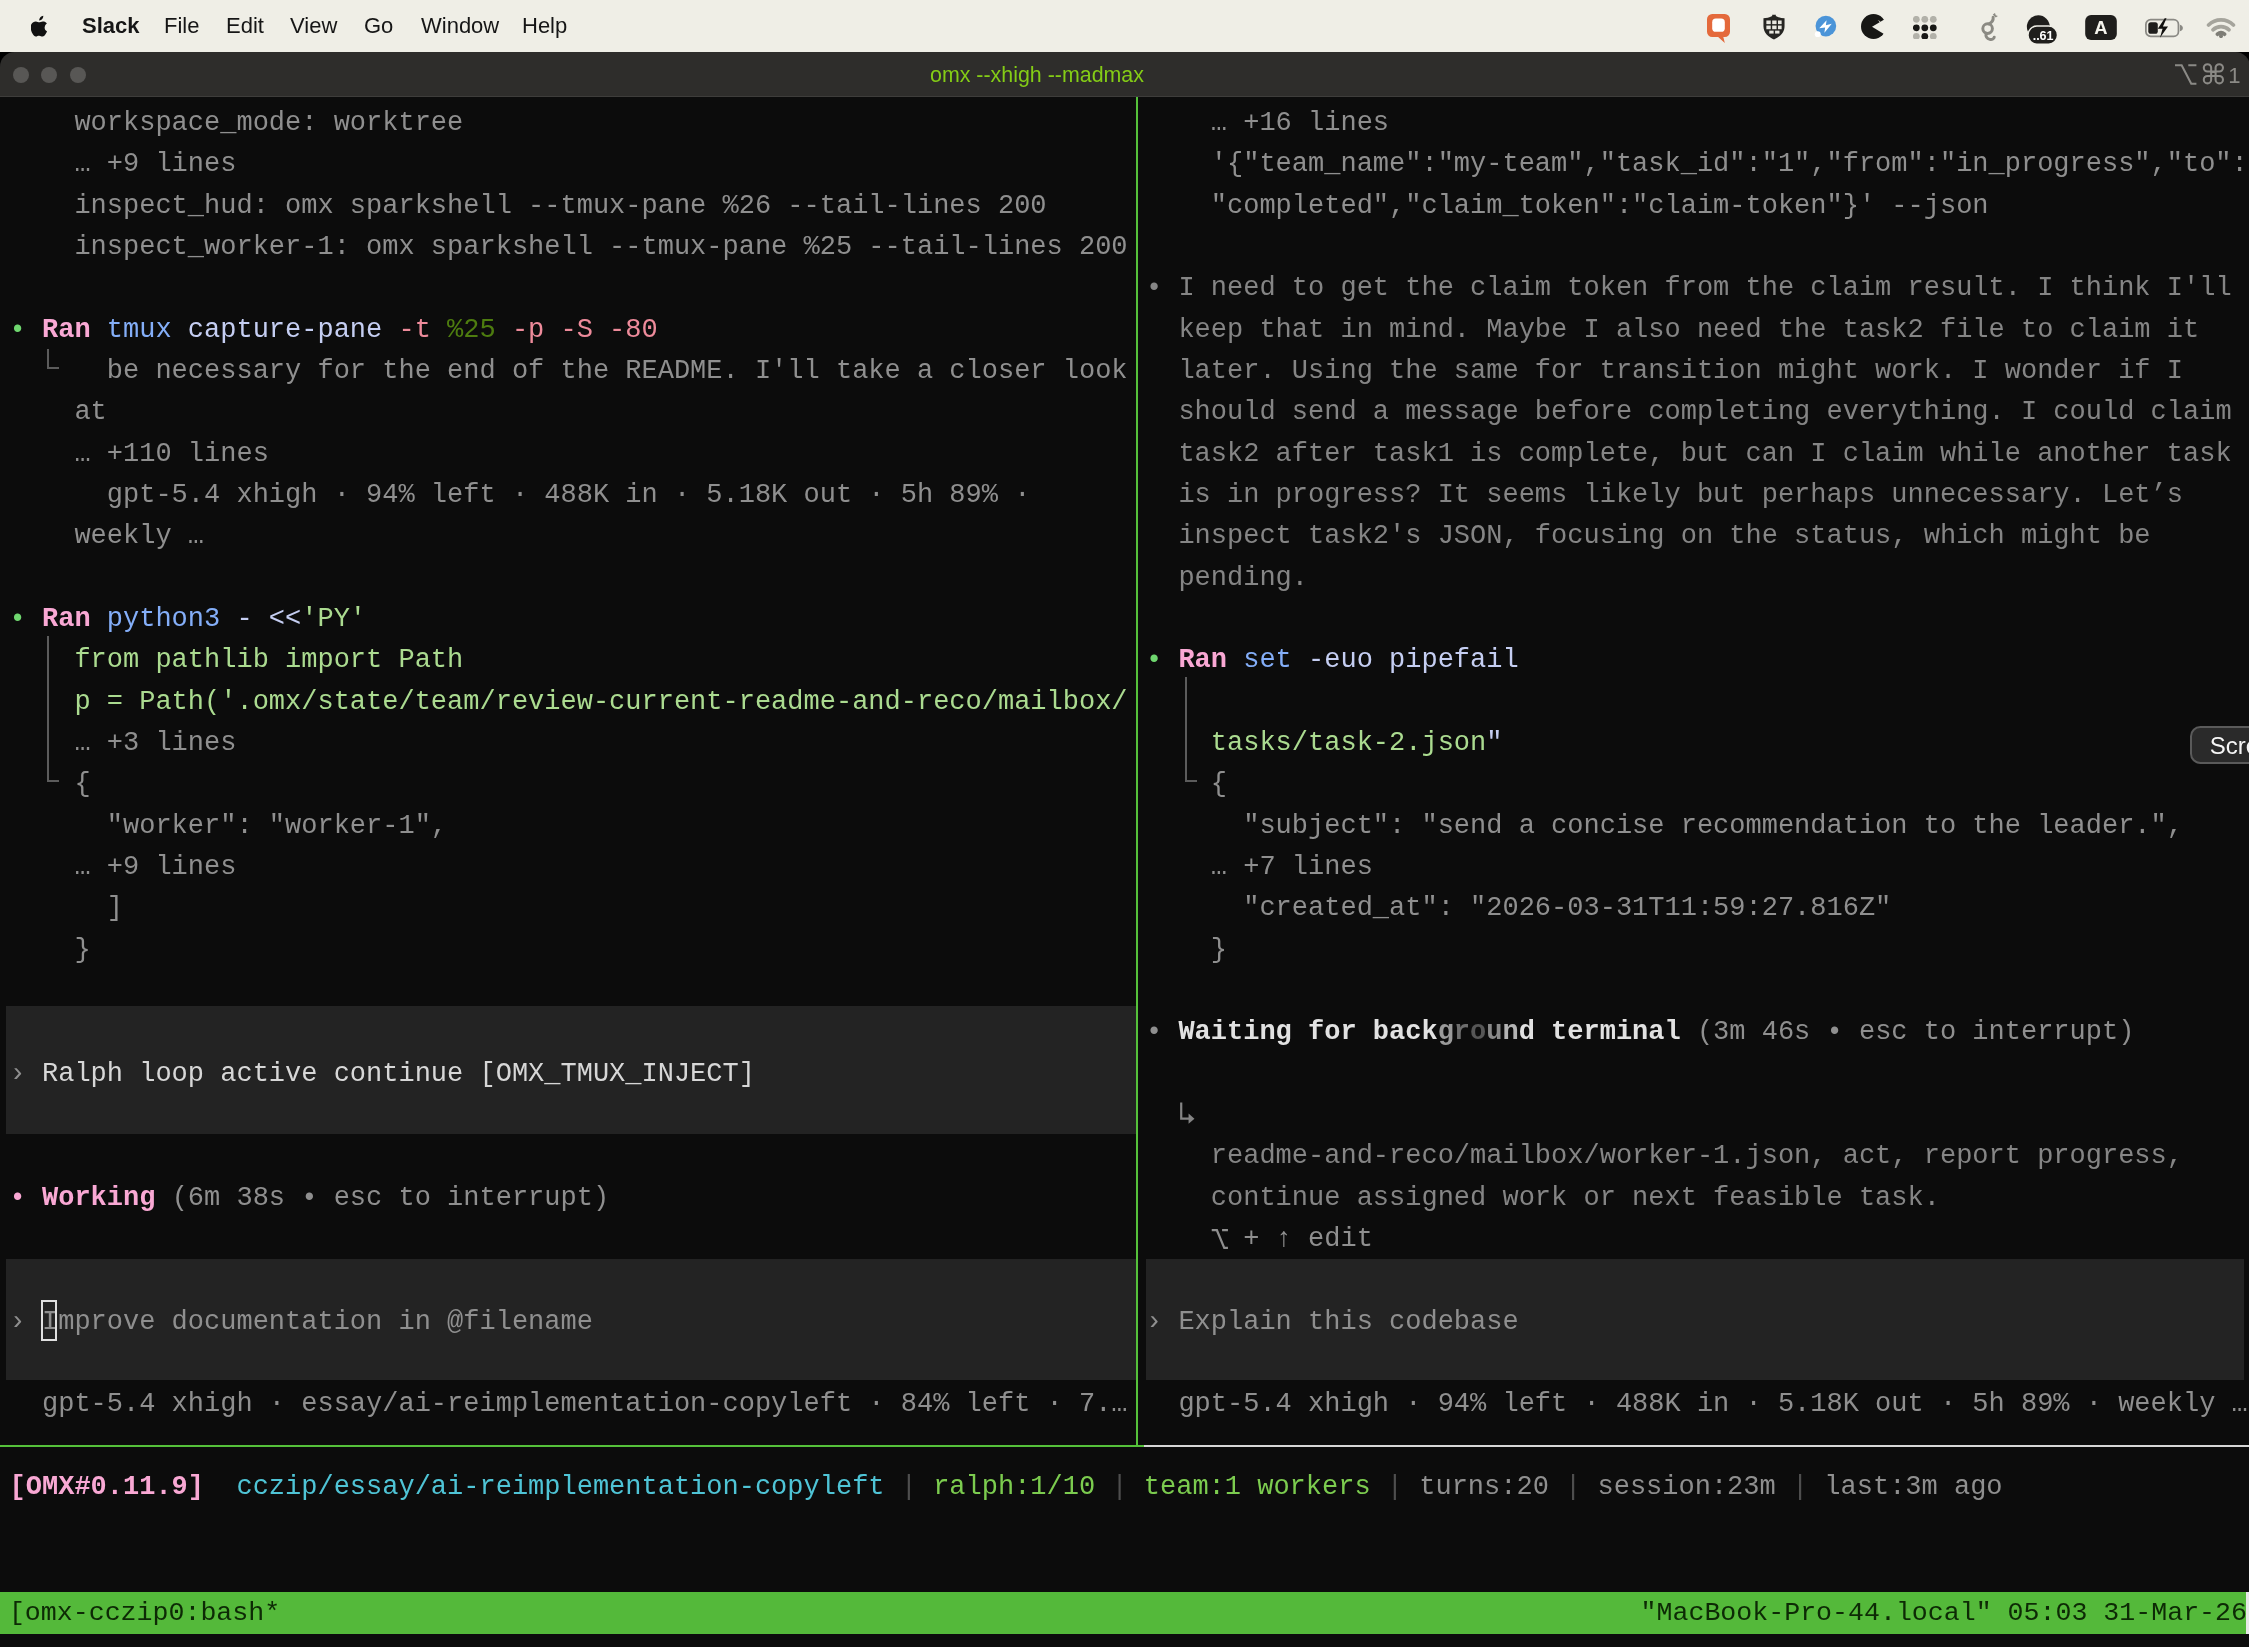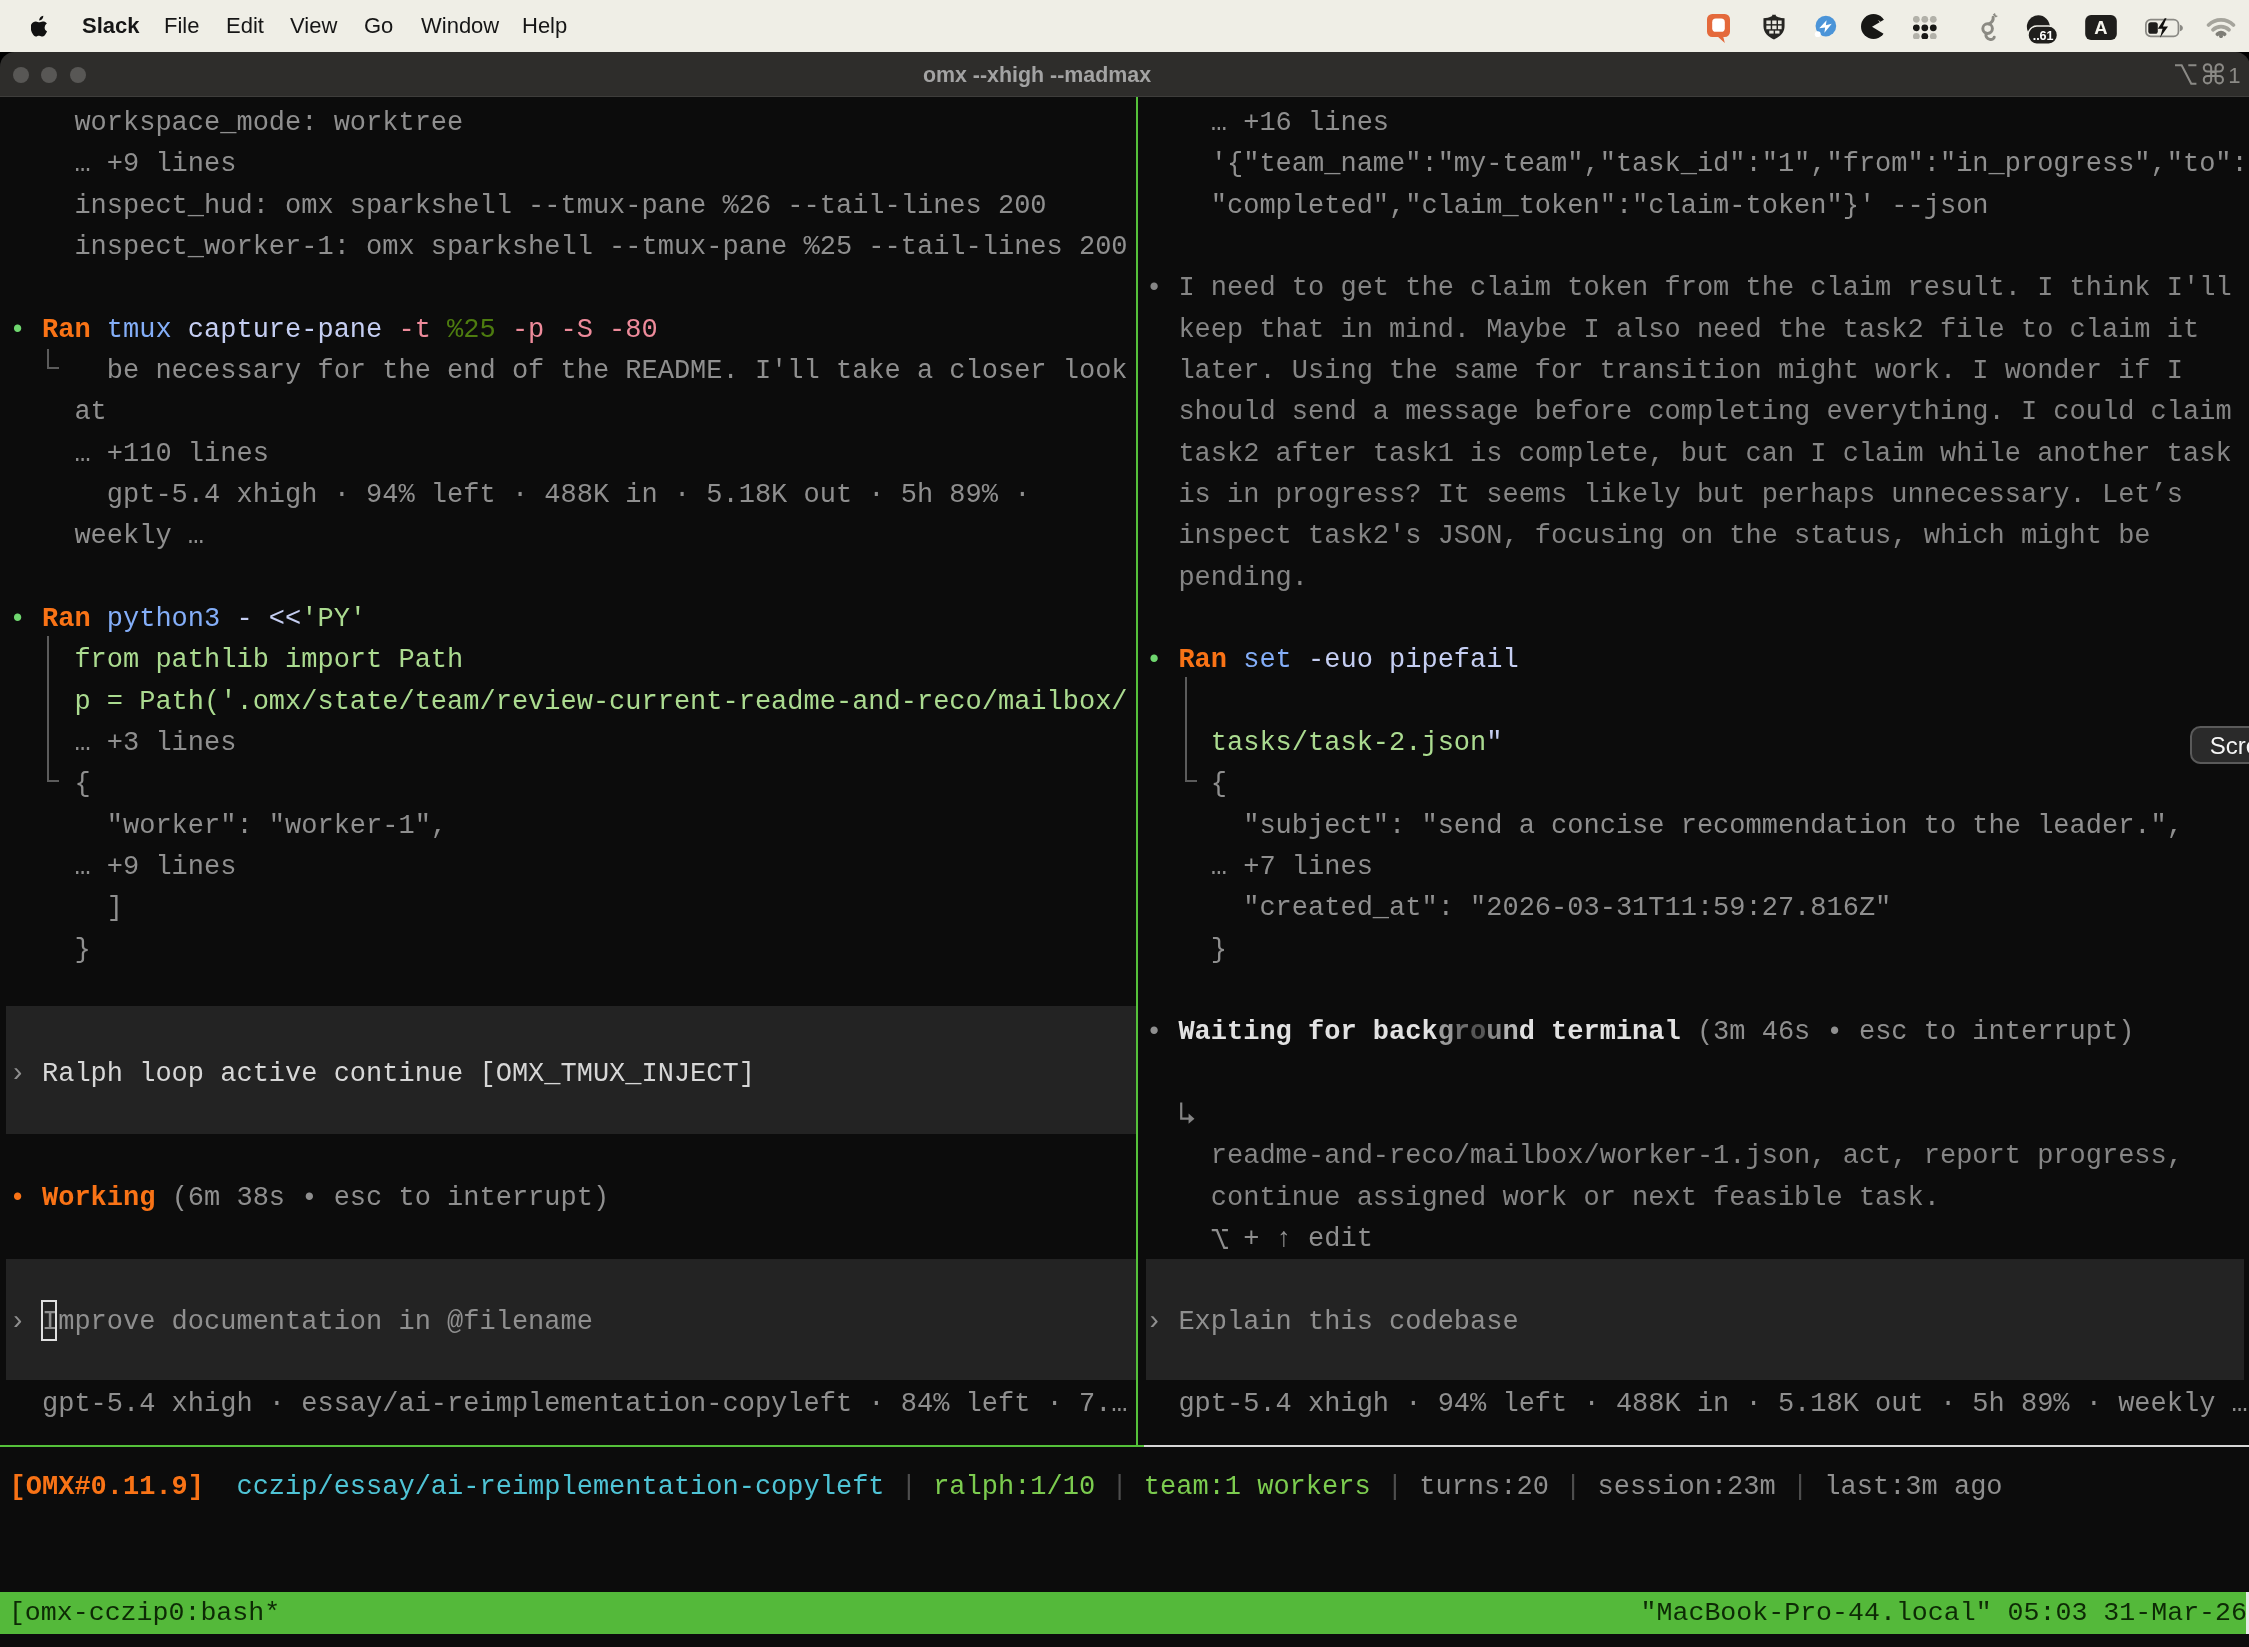--- a/index.html
+++ b/index.html
@@ -2,21 +2,21 @@
 <html style="font-size:11.8px"><head><meta charset="utf-8"><style>
 *{margin:0;padding:0;box-sizing:border-box}
 html,body{width:2250px;height:1648px;overflow:hidden;background:#000}
 body{position:relative;font-family:"Liberation Sans",sans-serif}
 #menubar{position:absolute;left:0;top:0;width:2250px;height:52px;background:#efeee6}
 .mi{position:absolute;top:0;height:52px;line-height:52px;font-size:22px;color:#161616}
 #titlebar{position:absolute;left:0;top:52px;width:2250px;height:45px;background:#2e2d2b;border-radius:14.8px 14.8px 0 0;border-bottom:0.7px solid #3e3d3b}
 .tl{position:absolute;top:14.8px;width:16px;height:16px;border-radius:50%;background:#585755}
 #term{position:absolute;left:0;top:97px;width:2250px;height:1550px;background:#0c0c0c;overflow:hidden}
 .l{position:absolute;white-space:pre;font-family:"Liberation Mono",monospace;font-size:27px;line-height:41px;color:#8f8f8f;letter-spacing:0}
-.gy{color:#8f8f8f} .gy2{color:#858585} .wt{color:#f97316} .lt{color:#d7d7d7}
+.gy{color:#8f8f8f} .gy2{color:#858585} .wt{color:#f9a8d4} .lt{color:#d7d7d7}
 .bl{color:#84aef8} .lv{color:#c5cef2} .pk{color:#ee8b9b} .pc{color:#4d7c0f}
 .gn{color:#abdb90} .bu{color:#6fd76f} .cy{color:#4fc4d6} .sg{color:#7ccc4f}
 .sep{color:#4e4e4e} .it{}
 b{font-weight:bold}
 .box{position:absolute;background:#232323}
 .corner{position:absolute;border-left:2.2px solid #5c5c5c;border-bottom:2.2px solid #5c5c5c}
 .vline{position:absolute;width:2.2px;background:#5c5c5c}
 </style></head><body>
 <div id="menubar">
  <svg style="position:absolute;left:31px;top:14.8px" width="19" height="23.6" viewBox="0 0 26 32">
@@ -97,21 +97,21 @@
           <path d="M9.5 16 a16 16 0 0 1 22 0" stroke="#a5a49c" stroke-width="5"></path>
           <path d="M15.5 22 a8 8 0 0 1 10 0" stroke="#7e7d76" stroke-width="5"></path>
         </g>
         <circle cx="20.5" cy="24.5" r="2.8" fill="#7e7d76"></circle>
       </svg></div>
 </div>
 <div id="titlebar">
  <span class="tl" style="left:13.3px"></span>
     <span class="tl" style="left:41px"></span>
     <span class="tl" style="left:70px"></span>
- <div style="position:absolute;left:0;width:2074px;text-align:center;top:0;height:45px;line-height:47px;font-size:21.4px;font-weight:bold;color:#a3a3a3">omx --xhigh --madmax</div>
+ <div style="position:absolute;left:0;width:2074px;text-align:center;top:0;height:45px;line-height:47px;font-size:21.4px;font-weight:normal;color:#84cc16">omx --xhigh --madmax</div>
  <div style="position:absolute;right:10.3px;top:0;height:45px;line-height:47px;font-size:20.7px;color:#8b8a86"><svg width="68" height="45" viewBox="0 0 92 61" style="vertical-align:top;font-size:28px">
         <g stroke="#8b8a86" stroke-width="2.8" fill="none">
           <path d="M4 18 h9 l13 25 h7 M22 18 h11"></path>
           <path d="M53 27 v-5.5 a5 5 0 1 0 -5 5 h16 a5 5 0 1 0 -5 -5 v16 a5 5 0 1 0 5 -5 h-16 a5 5 0 1 0 5 5 v-10.5 M53 27 h6 M53 32.5 v-11"></path>
         </g>
         <text x="76" y="42" font-size="30" fill="#8b8a86" font-family="Liberation Sans">1</text>
       </svg></div>
 </div>
 <div id="term">
 <div class="box" style="left:5.9px;top:909px;width:1130px;height:128px"></div>

